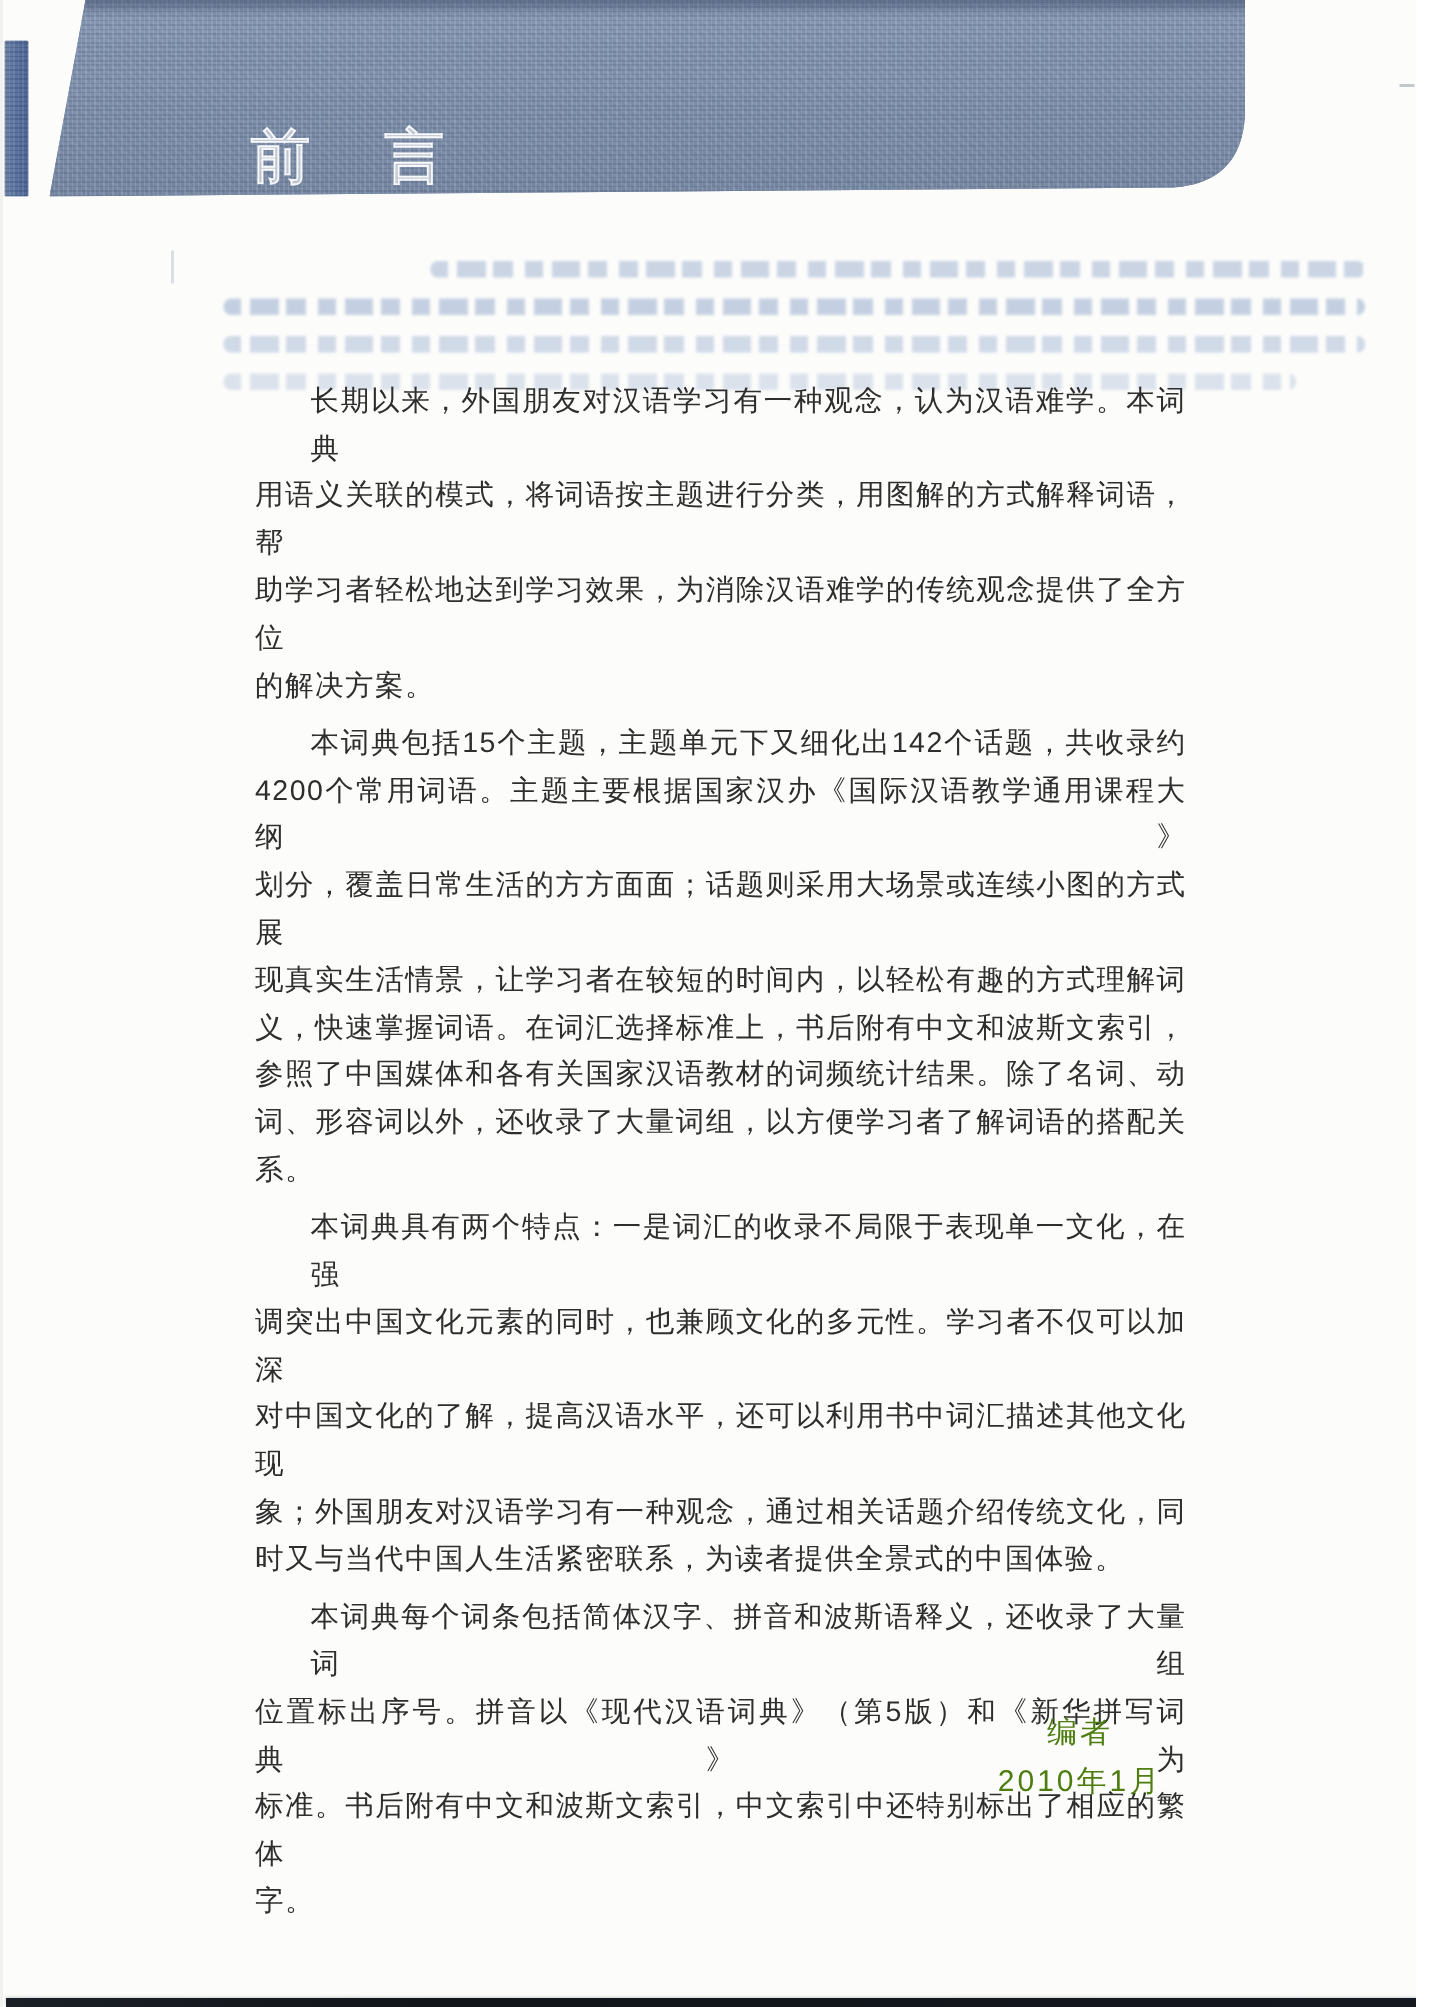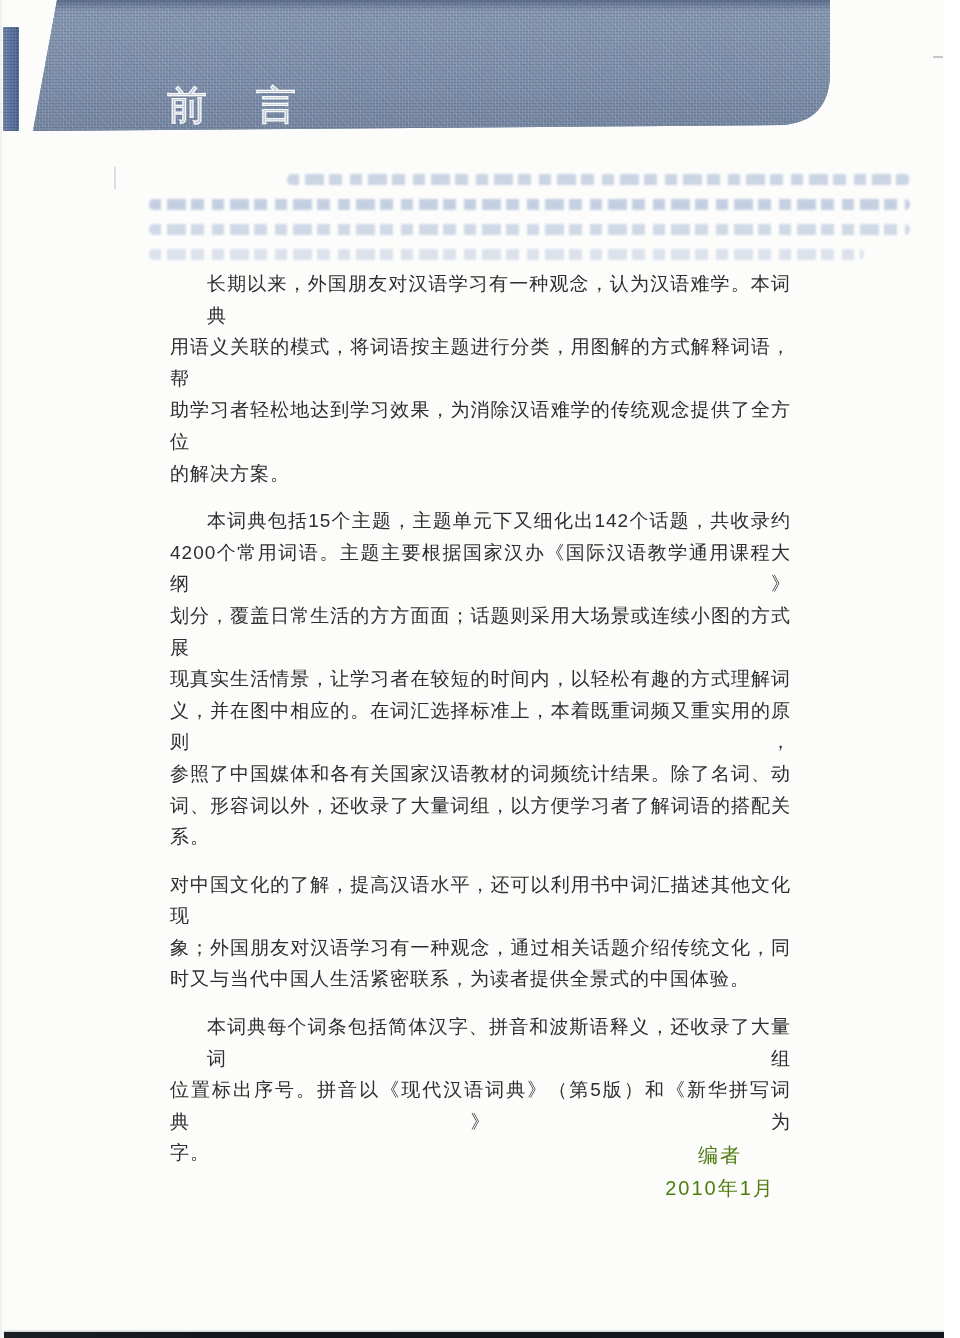--- a/index.html
+++ b/index.html
@@ -50,21 +50,21 @@
   }
   .bl1{margin-left:138px;opacity:.52;}
   .bl2{opacity:.58;}
   .bl3{opacity:.46;}
   .bl4{width:94%;opacity:.34;margin-bottom:0;}
   
   .content{
     position:absolute;left:170px;top:252px;width:621px;
     font-size:19px;line-height:31.6px;letter-spacing:1px;color:#2e2e2e;
   }
-  .content p{margin:16px 0 7px 0;}
+  .content p{margin:0 0 7px 0;}
   .line{display:block;text-align:justify;text-align-last:justify;}
   .line.first{padding-left:37px;}
   .line.last{text-align-last:left;font-family:Liberation Serif, serif;}
   
   .signature{
     position:absolute;left:638px;top:1139px;width:164px;
     text-align:center;font-size:20px;line-height:33px;
     color:#4d7c0f;letter-spacing:2px;
   }
   
@@ -100,32 +100,35 @@
         <span class="line first">长期以来，外国朋友对汉语学习有一种观念，认为汉语难学。本词典</span>
         <span class="line">用语义关联的模式，将词语按主题进行分类，用图解的方式解释词语，帮</span>
         <span class="line">助学习者轻松地达到学习效果，为消除汉语难学的传统观念提供了全方位</span>
         <span class="line last">的解决方案。</span>
       </p>
       <p>
         <span class="line first">本词典包括15个主题，主题单元下又细化出142个话题，共收录约</span>
         <span class="line">4200个常用词语。主题主要根据国家汉办《国际汉语教学通用课程大纲》</span>
         <span class="line">划分，覆盖日常生活的方方面面；话题则采用大场景或连续小图的方式展</span>
         <span class="line">现真实生活情景，让学习者在较短的时间内，以轻松有趣的方式理解词</span>
-        <span class="line">义，并在图中相应的。在词汇选择标准上，本着既重词频又重实用的原则，</span>
+        <span class="line">义，快速掌握词语。在词汇选择标准上，书后附有中文和波斯文索引，</span>
         <span class="line">参照了中国媒体和各有关国家汉语教材的词频统计结果。除了名词、动</span>
         <span class="line last">词、形容词以外，还收录了大量词组，以方便学习者了解词语的搭配关系。</span>
       </p>
       <p>
+        <span class="line first">本词典具有两个特点：一是词汇的收录不局限于表现单一文化，在强</span>
+        <span class="line">调突出中国文化元素的同时，也兼顾文化的多元性。学习者不仅可以加深</span>
         <span class="line">对中国文化的了解，提高汉语水平，还可以利用书中词汇描述其他文化现</span>
         <span class="line">象；外国朋友对汉语学习有一种观念，通过相关话题介绍传统文化，同</span>
         <span class="line last">时又与当代中国人生活紧密联系，为读者提供全景式的中国体验。</span>
       </p>
       <p>
         <span class="line first">本词典每个词条包括简体汉字、拼音和波斯语释义，还收录了大量词组</span>
         <span class="line">位置标出序号。拼音以《现代汉语词典》（第5版）和《新华拼写词典》为</span>
+        <span class="line">标准。书后附有中文和波斯文索引，中文索引中还特别标出了相应的繁体</span>
         <span class="line last">字。</span>
       </p>
     </div>
 
   <div class="signature">
     <div>编者</div>
     <div>2010年1月</div>
   </div>
 
   <div class="fold-mark"></div>

